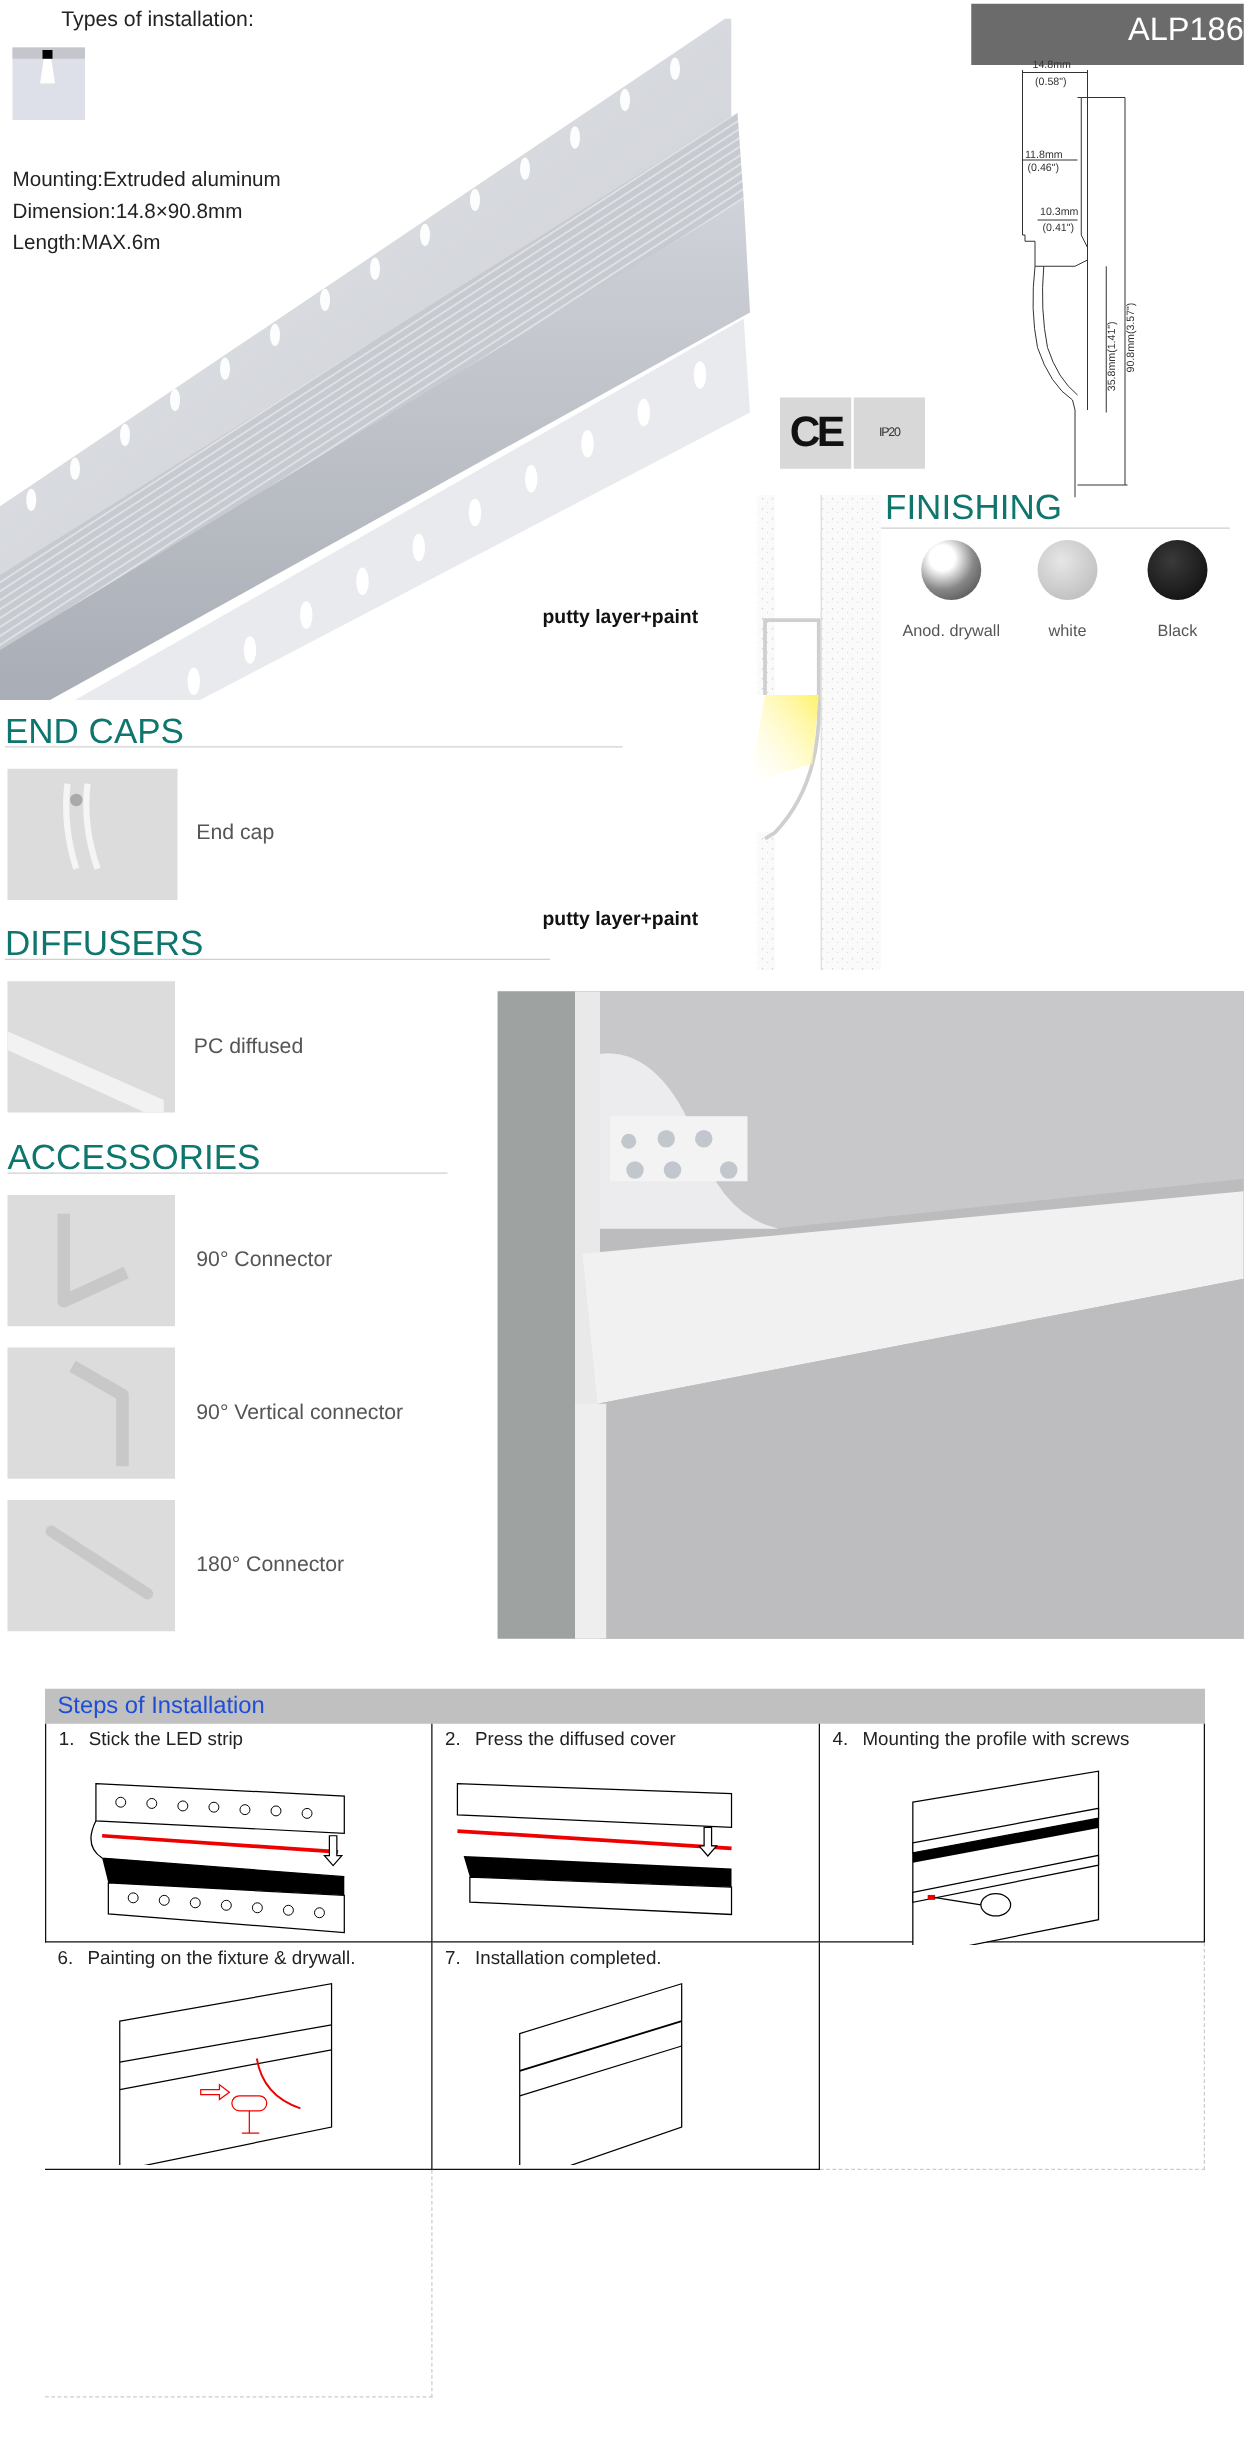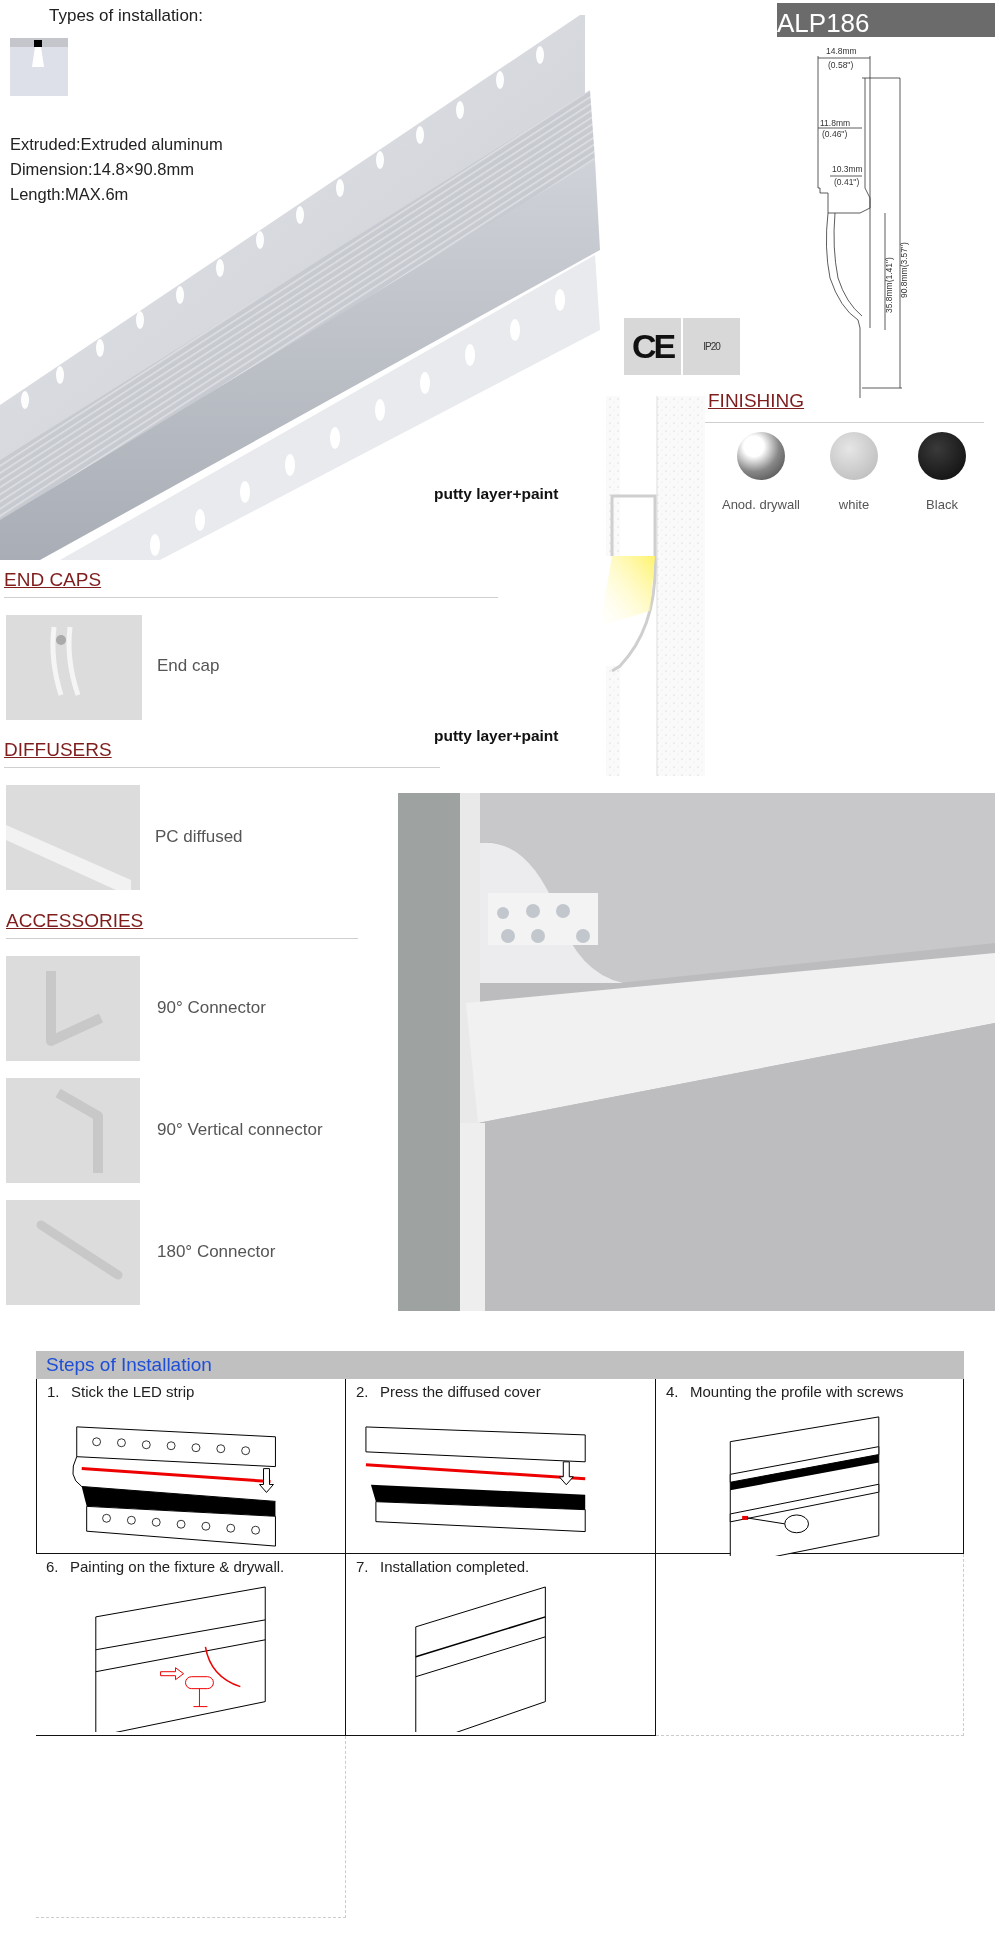--- a/index.html
+++ b/index.html
@@ -7,29 +7,29 @@
   .abs { position: absolute; }
   .types-title { left: 10px; top: 6px; font-size: 17px; color: #222; margin-left: 39px; }
   .install-icon { left: 10px; top: 38px; width: 58px; height: 58px; background: #dde0e8; }
   .install-icon .strip { position:absolute; left:0; top:0; width:58px; height:9px; background:#c4c6cc; }
   .install-icon .led { position:absolute; left:24px; top:2px; width:8px; height:7px; background:#000; }
   .install-icon .beam2 { position:absolute; left:22px; top:9px; width:12px; height:20px; background:#fff; clip-path: polygon(25% 0, 75% 0, 100% 100%, 0 100%); }
   .specs { left: 10px; top: 132px; font-size: 16.5px; line-height: 25px; color: #222; }
 
   .hero { left: 0; top: 0; width: 600px; height: 560px; }
 
-  .model-badge { left: 777px; top: 3px; width: 218px; height: 34px; background: #6b6b6b; color: #fff; font-size: 26px; text-align: left; line-height: 41px; }
+  .model-badge { left: 777px; top: 3px; width: 218px; height: 49px; background: #6b6b6b; color: #fff; font-size: 26px; text-align: right; line-height: 41px; }
   .drawing { left: 810px; top: 48px; width: 150px; height: 350px; }
   .dim-text { font-size: 8.5px; fill: #333; font-family: "Liberation Sans", sans-serif; }
 
   .cert { top: 318px; width: 57px; height: 57px; background: #d8d8d8; }
   .cert.ce { left: 624px; font-size: 34px; font-weight: bold; text-align: center; line-height: 57px; letter-spacing: -3px; color: #111; }
   .cert.ip { left: 683px; font-size: 10px; text-align: center; line-height: 57px; color: #333; letter-spacing: -1px; }
 
-  .section-title { font-size: 19px; color: #7f1d1d; text-decoration: underline; }
+  .section-title { font-size: 28px; color: #0f766e; }
   .rule { height: 1px; background: #cfcfcf; }
 
   .finishing-title { left: 708px; top: 390px; }
   .finishing-rule { left: 702px; top: 422px; width: 282px; }
   .swatch { top: 432px; width: 48px; height: 48px; border-radius: 50%; }
   .swatch.anod { left: 737px; background: radial-gradient(circle at 35% 30%, #fff 0 22%, #888 55%, #444 95%); }
   .swatch.white { left: 830px; background: radial-gradient(circle at 40% 35%, #e6e6e6, #bdbdbd 85%); }
   .swatch.black { left: 918px; background: radial-gradient(circle at 40% 35%, #3a3a3a, #111 85%); }
   .swatch-label { top: 497px; font-size: 13px; color: #555; text-align: center; }
 
@@ -116,21 +116,21 @@
 </svg>
 
 <div class="abs types-title">Types of installation:</div>
 <div class="abs install-icon">
   <div class="strip"></div>
     <div class="led"></div>
     <div class="beam2"></div>
 </div>
 
 <div class="abs specs">
-  <div>Extruded:Extruded aluminum</div>
+  <div>Mounting:Extruded aluminum</div>
   <div>Dimension:14.8×90.8mm</div>
   <div>Length:MAX.6m</div>
 </div>
 
 <div class="abs model-badge">ALP186</div>
 
 <svg class="abs drawing" viewBox="0 0 150 350">
   <g stroke="#333" stroke-width="0.8" fill="none">
     <line x1="8" y1="10" x2="60" y2="10"></line>
     <line x1="8" y1="8" x2="8" y2="80"></line>

